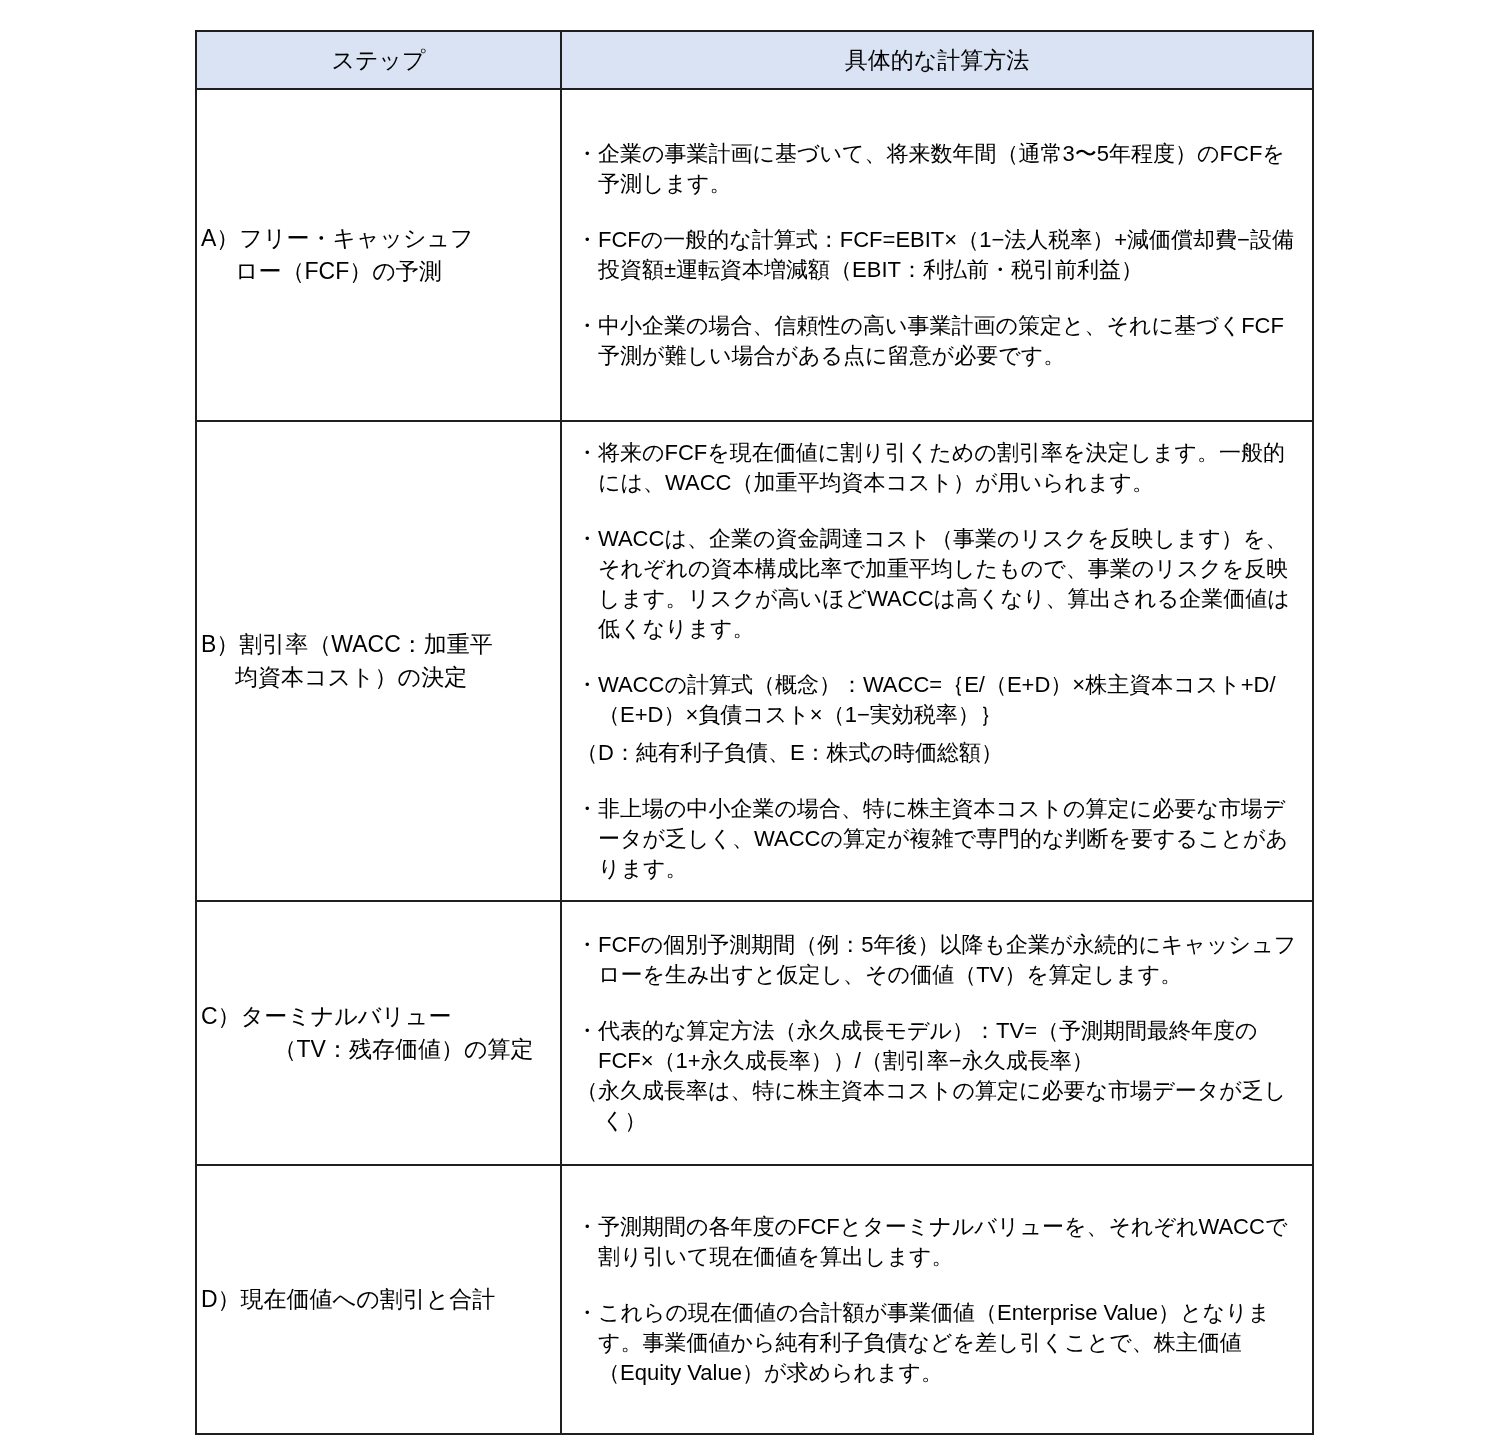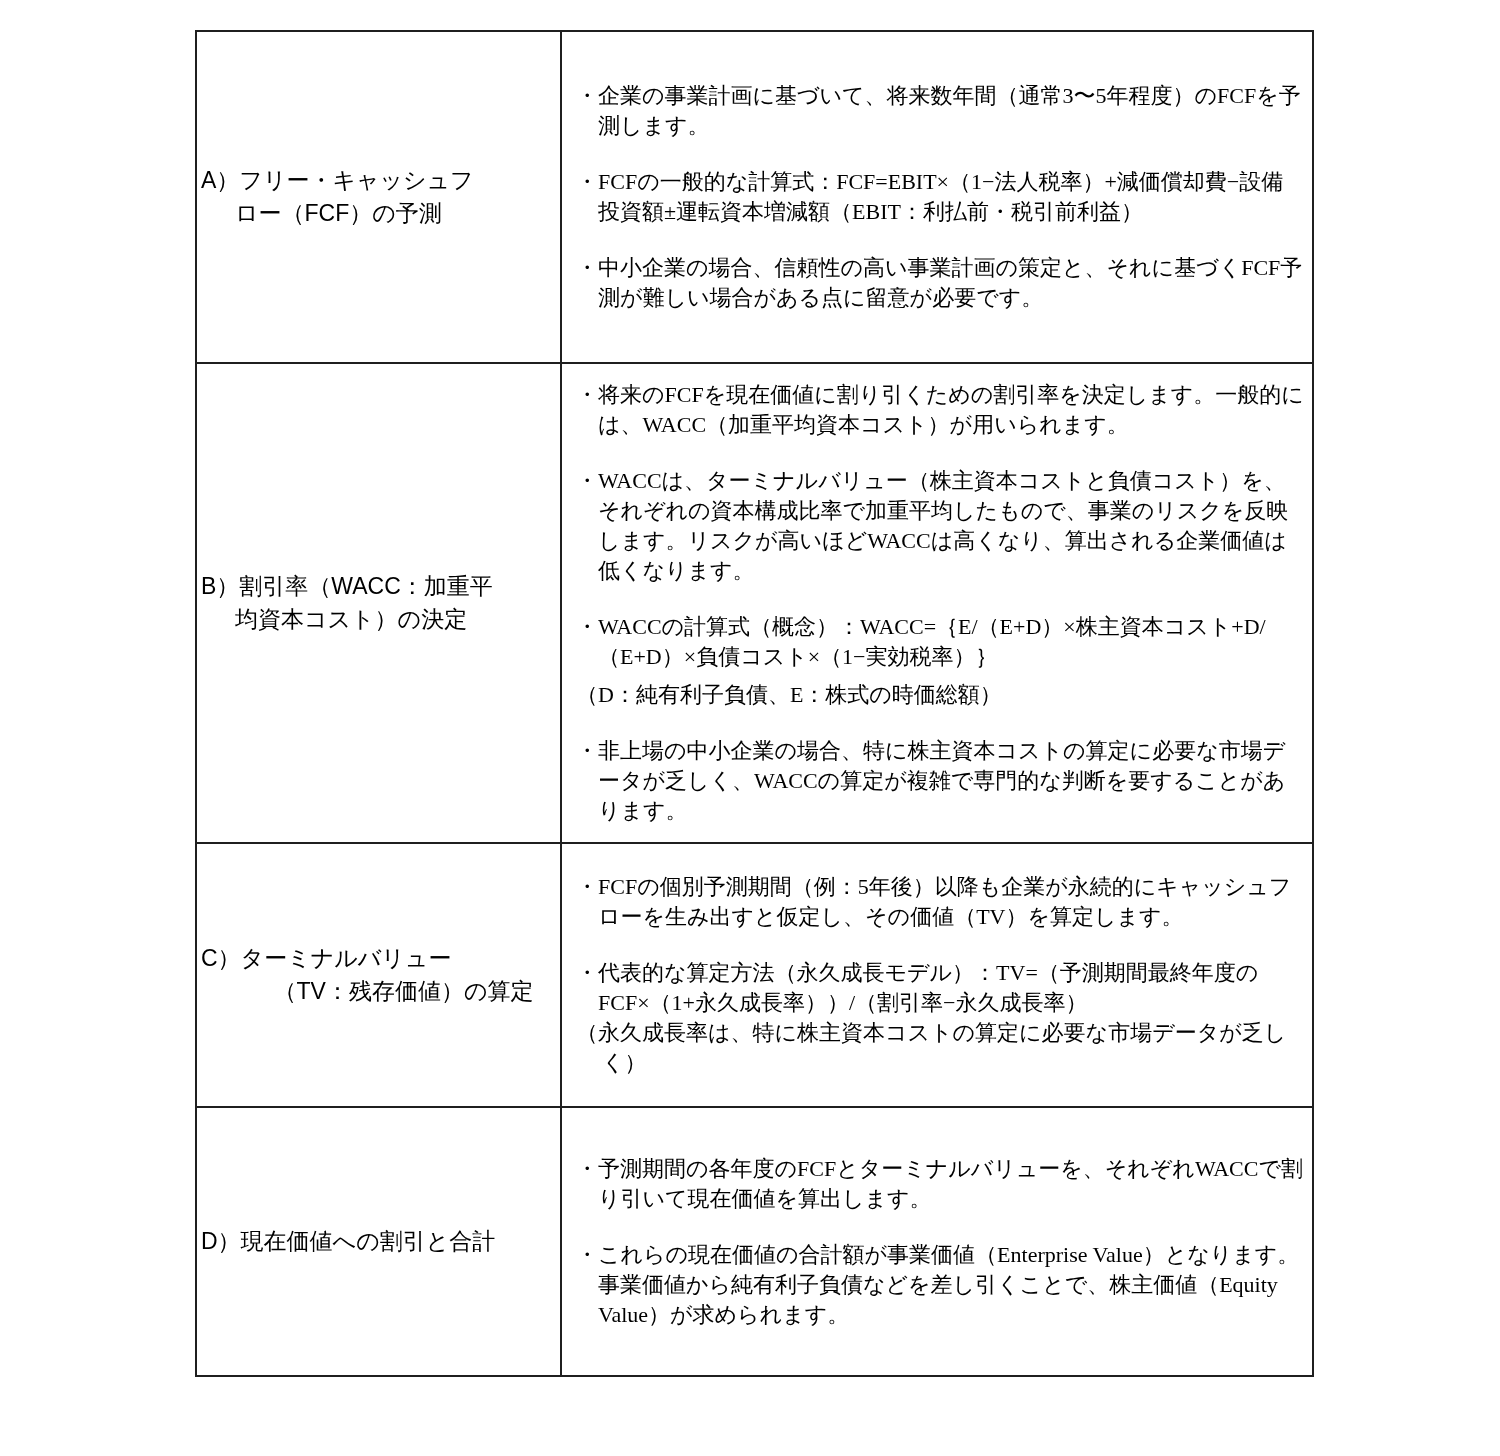--- a/index.html
+++ b/index.html
@@ -55,21 +55,20 @@
 
   td.method-cell {
     vertical-align: middle;
     padding: 16px 8px 16px 14px;
     font-size: 22px;
     line-height: 30px;
   }
   .para {
     padding-left: 22px;
     text-indent: -22px;
-    font-family: Liberation Serif, serif;
   }
   .para + .para { margin-top: 26px; }
   .para.note {
     padding-left: 0;
     text-indent: 0;
     margin-top: 8px;
   }
   .para.note2 {
     padding-left: 26px;
     text-indent: -26px;
@@ -80,41 +79,45 @@
 <body>
 
 <div class="canvas">
   <table class="dcf">
     <colgroup>
       <col class="c-step">
       <col class="c-method">
     </colgroup>
 
     <tbody>
+        <tr>
+      <th class="hdr">ステップ</th>
+      <th class="hdr">具体的な計算方法</th>
+    </tr>
 
     <tr class="rA">
       <td class="step-cell">
         <div>A）フリー・キャッシュフ</div>
         <div class="step-line2-ab">ロー（FCF）の予測</div>
       </td>
       <td class="method-cell">
         <div class="para">・企業の事業計画に基づいて、将来数年間（通常3〜5年程度）のFCFを予測します。</div>
         <div class="para">・FCFの一般的な計算式：FCF=EBIT×（1−法人税率）+減価償却費−設備投資額±運転資本増減額（EBIT：利払前・税引前利益）</div>
         <div class="para">・中小企業の場合、信頼性の高い事業計画の策定と、それに基づくFCF予測が難しい場合がある点に留意が必要です。</div>
       </td>
     </tr>
 
     <tr class="rB">
       <td class="step-cell">
         <div>B）割引率（WACC：加重平</div>
         <div class="step-line2-ab">均資本コスト）の決定</div>
       </td>
       <td class="method-cell">
         <div class="para">・将来のFCFを現在価値に割り引くための割引率を決定します。一般的には、WACC（加重平均資本コスト）が用いられます。</div>
-        <div class="para">・WACCは、ターミナルバリュー（株主資本コストと負債コスト）を、それぞれの資本構成比率で加重平均したもので、事業のリスクを反映します。リスクが高いほどWACCは高くなり、算出される企業価値は低くなります。</div>
+        <div class="para">・WACCは、企業の資金調達コスト（事業のリスクを反映します）を、それぞれの資本構成比率で加重平均したもので、事業のリスクを反映します。リスクが高いほどWACCは高くなり、算出される企業価値は低くなります。</div>
         <div class="para">・WACCの計算式（概念）：WACC=｛E/（E+D）×株主資本コスト+D/（E+D）×負債コスト×（1−実効税率）｝</div>
         <div class="para note">（D：純有利子負債、E：株式の時価総額）</div>
         <div class="para">・非上場の中小企業の場合、特に株主資本コストの算定に必要な市場データが乏しく、WACCの算定が複雑で専門的な判断を要することがあります。</div>
       </td>
     </tr>
 
     <tr class="rC">
       <td class="step-cell">
         <div>C）ターミナルバリュー</div>
         <div class="step-line2-c">（TV：残存価値）の算定</div>

